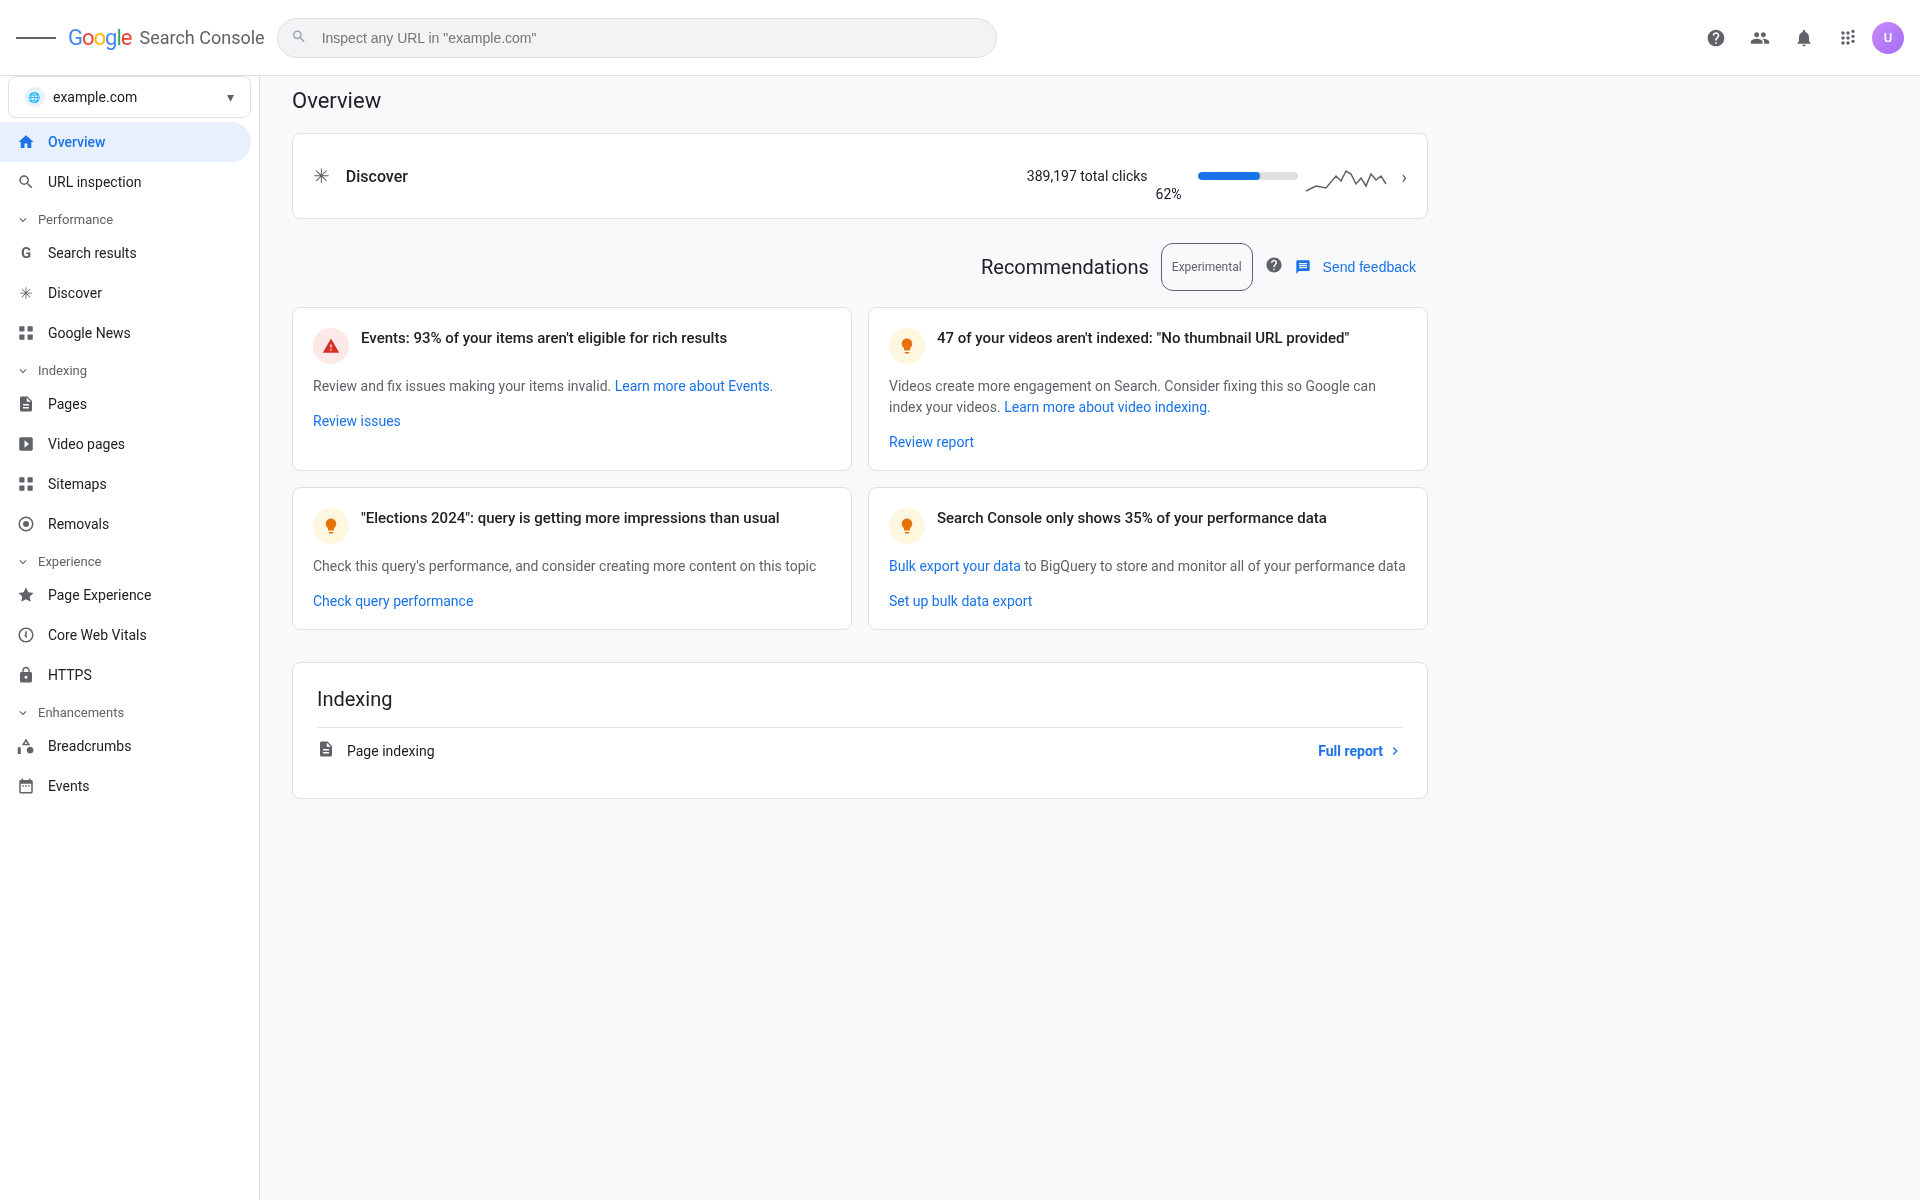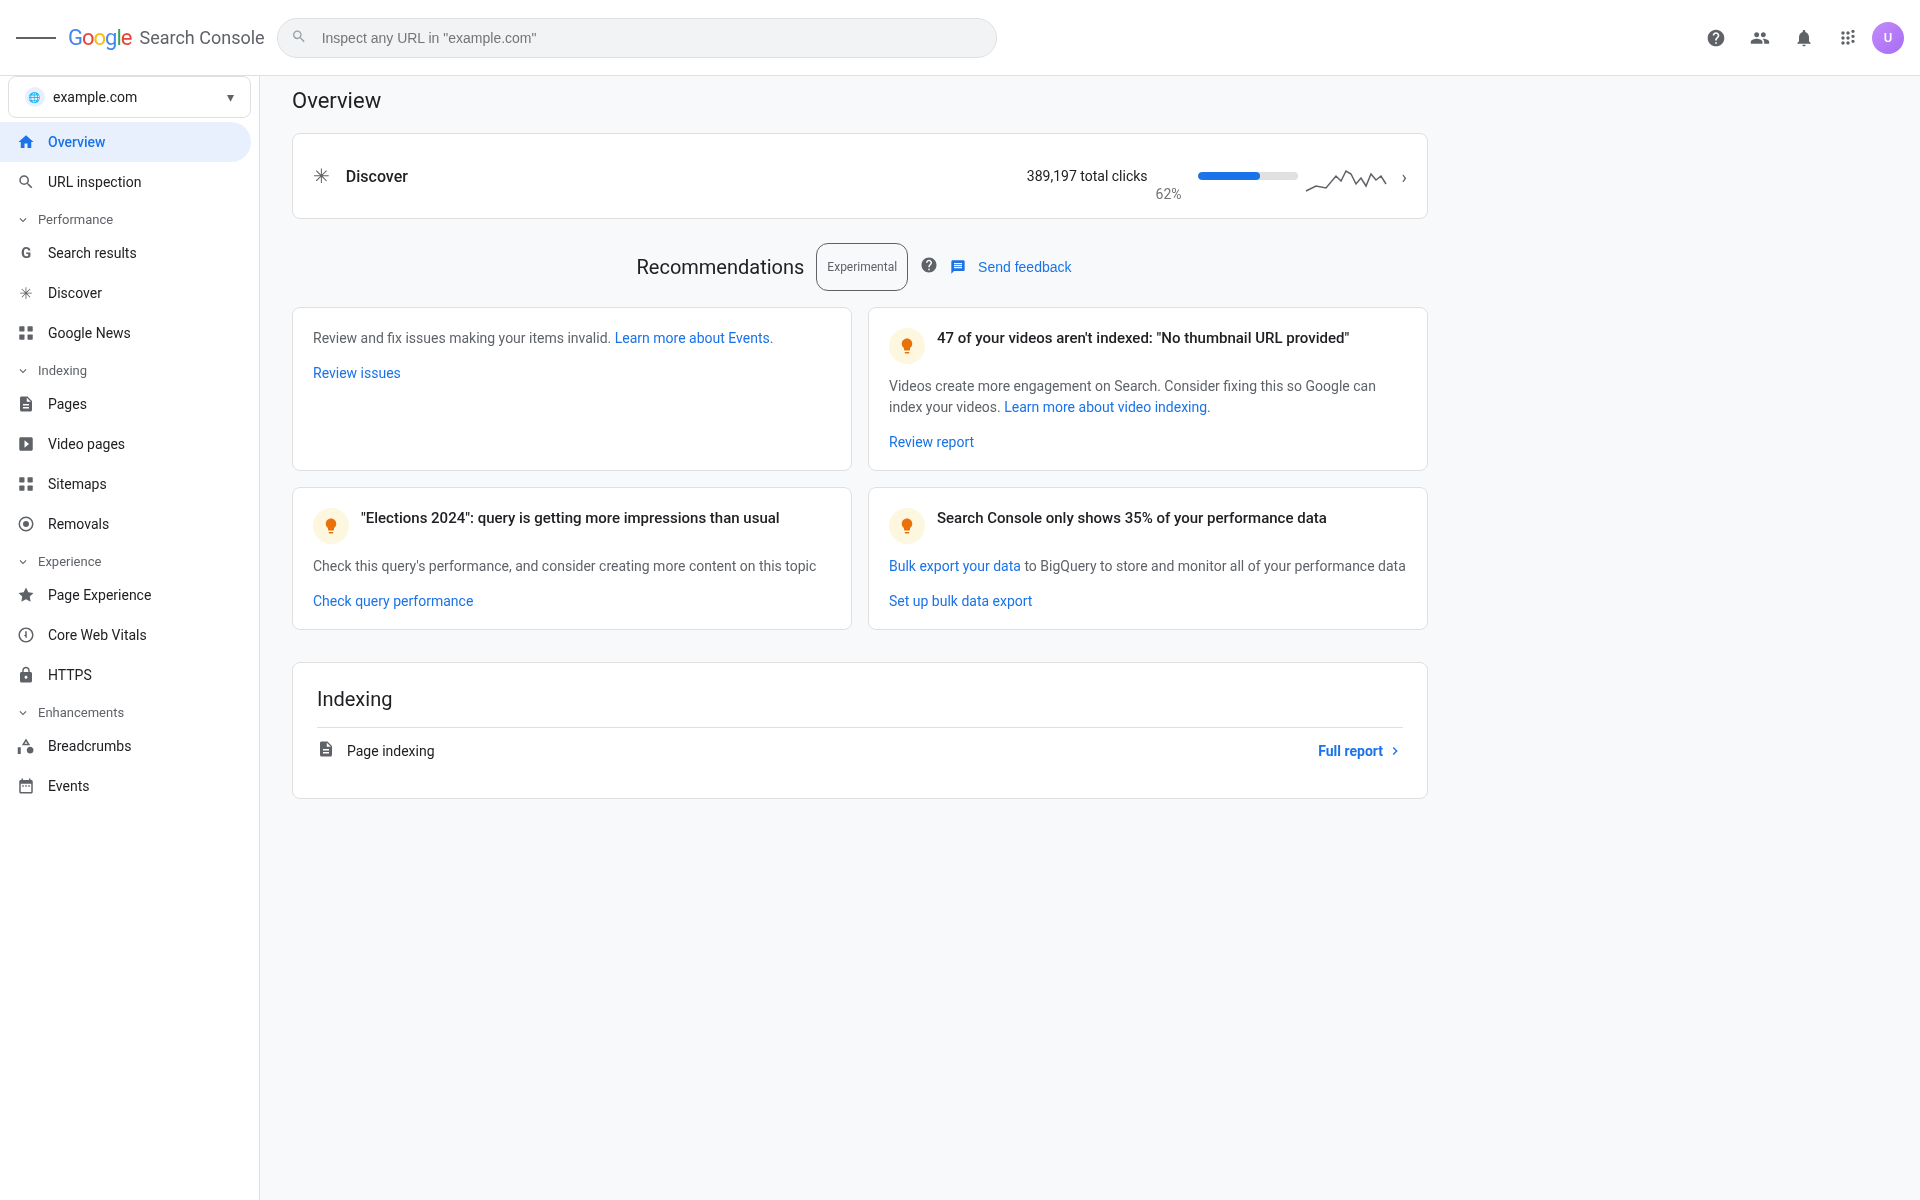--- a/index.html
+++ b/index.html
@@ -45,28 +45,28 @@
     .main-content { padding: 24px 32px; max-width: 1200px; }
 
     .page-title { font-size: 22px; color: #202124; font-weight: 400; margin-bottom: 20px; }
 
     
     .discover-card { background: #fff; border-radius: 8px; border: 1px solid #e0e0e0; display: flex; align-items: center; padding: 16px 20px; gap: 16px; margin-bottom: 24px; }
     .discover-star { color: #5f6368; font-size: 20px; }
     .discover-title { font-size: 16px; font-weight: 500; flex: 1; }
     .discover-stats { display: flex; align-items: center; gap: 8px; }
     .discover-clicks { font-size: 14px; color: #202124; }
-    .discover-pct { font-size: 14px; color: #737373; margin-right: 8px; margin-top: 36px; }
+    .discover-pct { font-size: 14px; color: #0f172a; margin-right: 8px; margin-top: 36px; }
     .progress-bar-wrap { width: 100px; height: 8px; background: #e0e0e0; border-radius: 4px; overflow: hidden; }
     .progress-bar-fill { height: 100%; background: #1a73e8; border-radius: 4px; }
     .sparkline { width: 80px; height: 40px; }
     .chevron-right { color: #5f6368; cursor: pointer; font-size: 18px; }
 
     
-    .section-header { display: flex; align-items: center; justify-content: center; margin-bottom: 16px; }
+    .section-header { display: flex; align-items: center; justify-content: flex-end; margin-bottom: 16px; }
     .section-title { font-size: 20px; font-weight: 400; display: flex; align-items: center; gap: 12px; }
     .badge-experimental { font-size: 12px; border: 1px solid #5f6368; border-radius: 12px; padding: 16px 10px; color: #5f6368; }
     .send-feedback-btn { display: flex; align-items: center; gap: 12px; color: #1a73e8; font-size: 14px; cursor: pointer; border: none; background: none; padding: 6px 12px; border-radius: 4px; }
 
     .recommendations-grid { display: grid; grid-template-columns: 1fr 1fr; gap: 16px; margin-bottom: 32px; }
     .rec-card { background: #fff; border-radius: 8px; border: 1px solid #e0e0e0; padding: 20px; }
     .rec-card-header { display: flex; align-items: flex-start; gap: 12px; margin-bottom: 12px; }
     .rec-icon { width: 36px; height: 36px; border-radius: 50%; display: flex; align-items: center; justify-content: center; flex-shrink: 0; font-size: 18px; }
     .rec-icon.warning { background: #fce8e6; color: #d93025; }
     .rec-icon.info { background: #fef7e0; color: #e8710a; }
@@ -325,20 +325,28 @@
           <svg width="16" height="16" viewBox="0 0 24 24" fill="#1a73e8">
               <path d="M20 2H4c-1.1 0-1.99.9-1.99 2L2 22l4-4h14c1.1 0 2-.9 2-2V4c0-1.1-.9-2-2-2zm-2 12H6v-2h12v2zm0-3H6V9h12v2zm0-3H6V6h12v2z"></path>
             </svg>
           <span>Send feedback</span>
         </button>
       </div>
 
       <div class="recommendations-grid">
 
         <div class="rec-card">
+          <div class="rec-card-header">
+            <div class="rec-icon warning">
+              <svg width="18" height="18" viewBox="0 0 24 24" fill="#d93025">
+                  <path d="M1 21h22L12 2 1 21zm12-3h-2v-2h2v2zm0-4h-2v-4h2v4z"></path>
+                </svg>
+            </div>
+            <span class="rec-title">Events: 93% of your items aren't eligible for rich results</span>
+          </div>
           <p class="rec-desc">
             <span>Review and fix issues making your items invalid.</span>
             <a class="rec-link" href="#">Learn more about Events.</a>
           </p>
           <a class="rec-link" href="#">Review issues</a>
         </div>
 
         <div class="rec-card">
           <div class="rec-card-header">
             <div class="rec-icon info">

